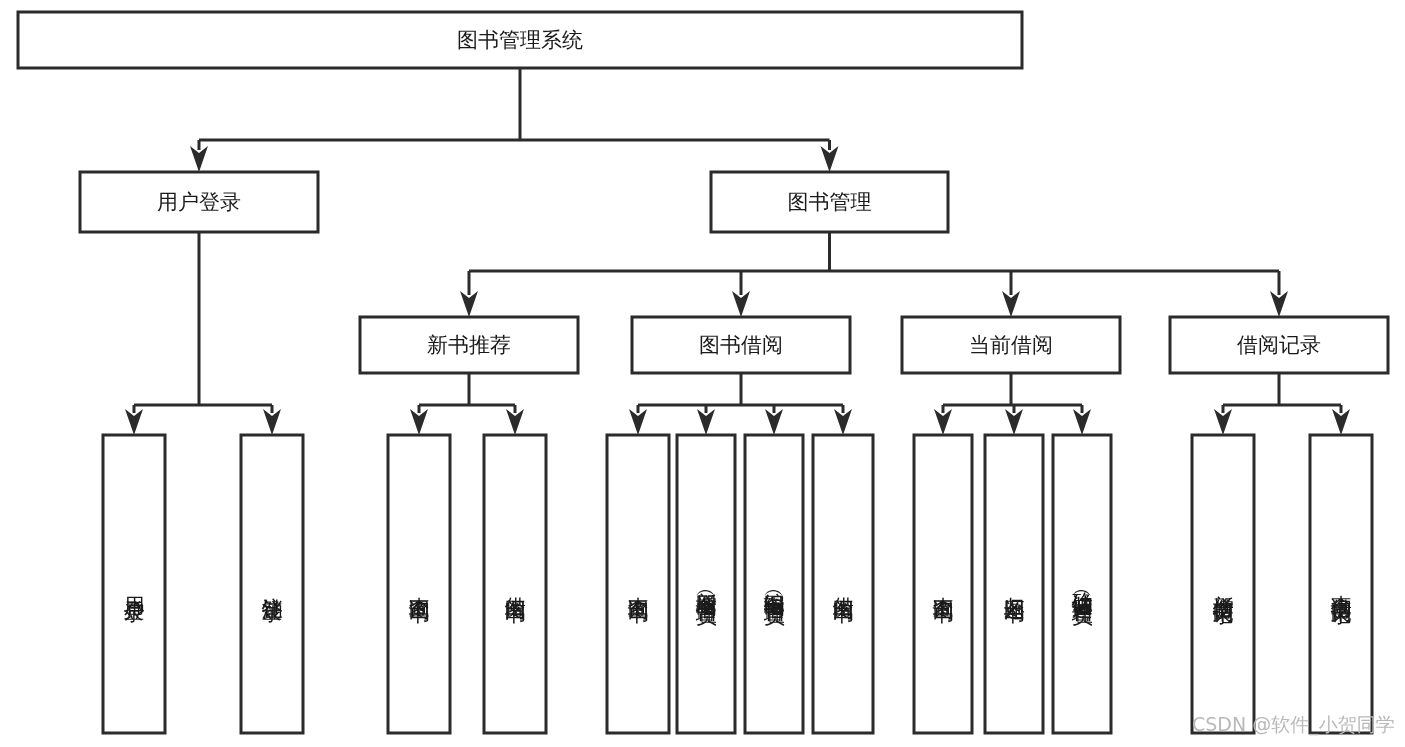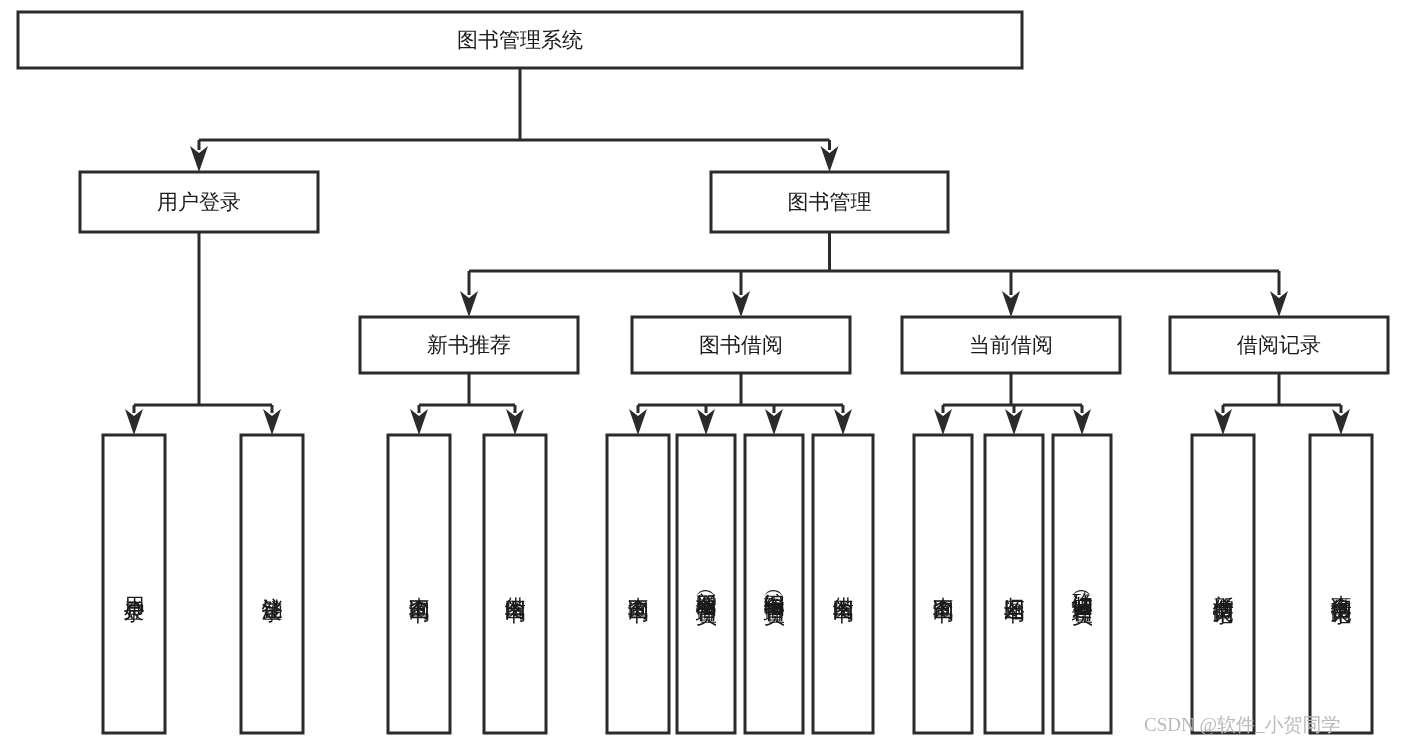--- a/index.html
+++ b/index.html
@@ -145,14 +145,14 @@
       <div class="vlabel" style="left: 607px; top: 435px; width: 62px; height: 298px;">查询图书</div>
       <div class="vlabel" style="left: 677px; top: 435px; width: 58px; height: 298px;">新增图书（管理员）</div>
       <div class="vlabel" style="left: 745px; top: 435px; width: 58px; height: 298px;">编辑图书（管理员）</div>
       <div class="vlabel" style="left: 813px; top: 435px; width: 60px; height: 298px;">借阅图书</div>
       <div class="vlabel" style="left: 914px; top: 435px; width: 58px; height: 298px;">查询图书</div>
       <div class="vlabel" style="left: 985px; top: 435px; width: 58px; height: 298px;">归还图书</div>
       <div class="vlabel" style="left: 1053px; top: 435px; width: 58px; height: 298px;">确认归还（管理员）</div>
       <div class="vlabel" style="left: 1192px; top: 435px; width: 62px; height: 298px;">新增借阅记录</div>
       <div class="vlabel" style="left: 1310px; top: 435px; width: 62px; height: 298px;">查询借阅记录</div>
     </div>
-  <div class="watermark" id="watermark" style="left: 1144px; top: 712px; font-family: Liberation Serif, serif;">CSDN @软件_小贺同学</div>
+  <div class="watermark" id="watermark" style="left: 1192px; top: 712px;">CSDN @软件_小贺同学</div>
 </div>
 
 </body></html>

